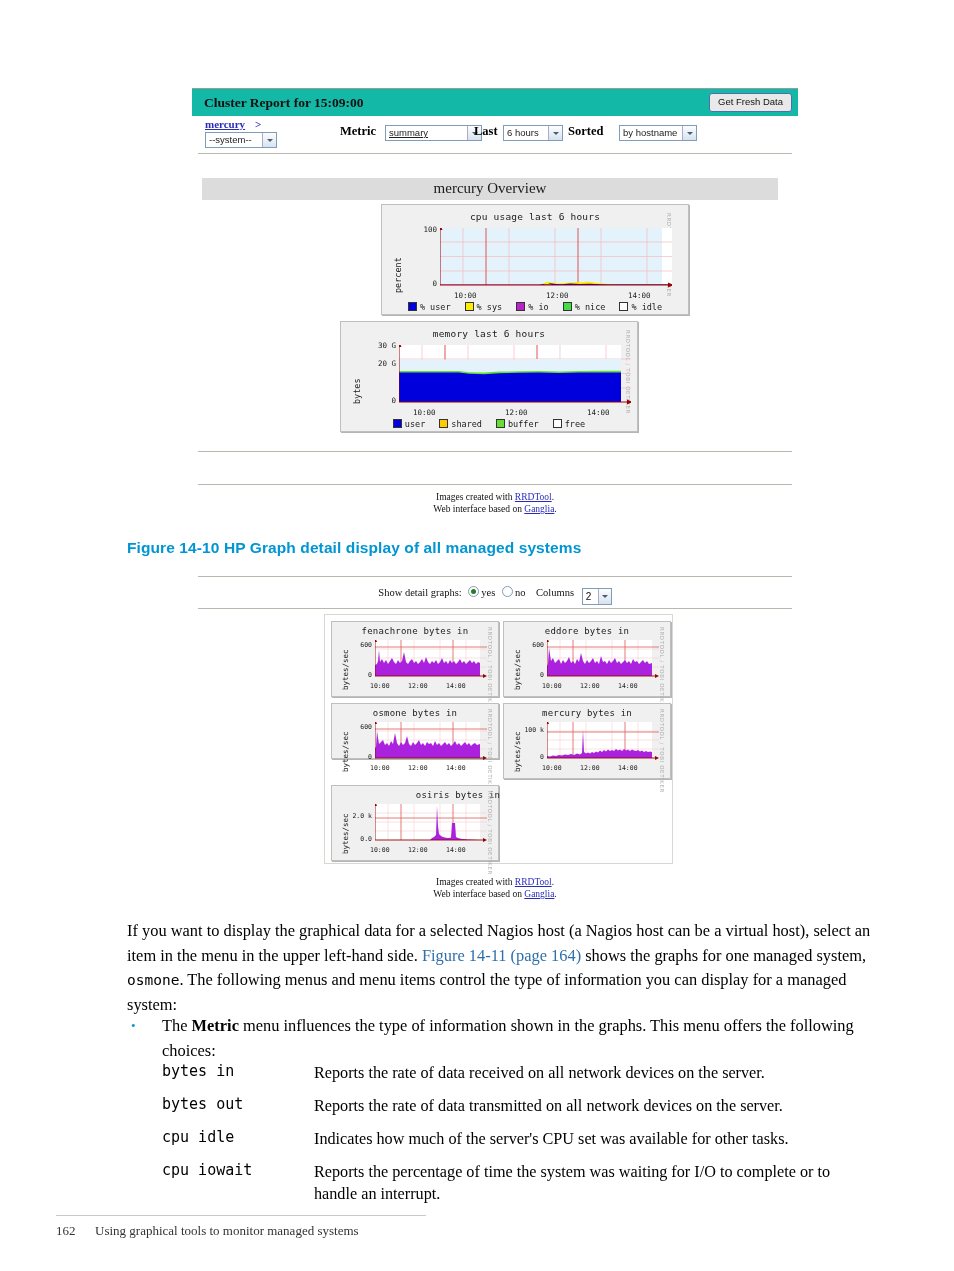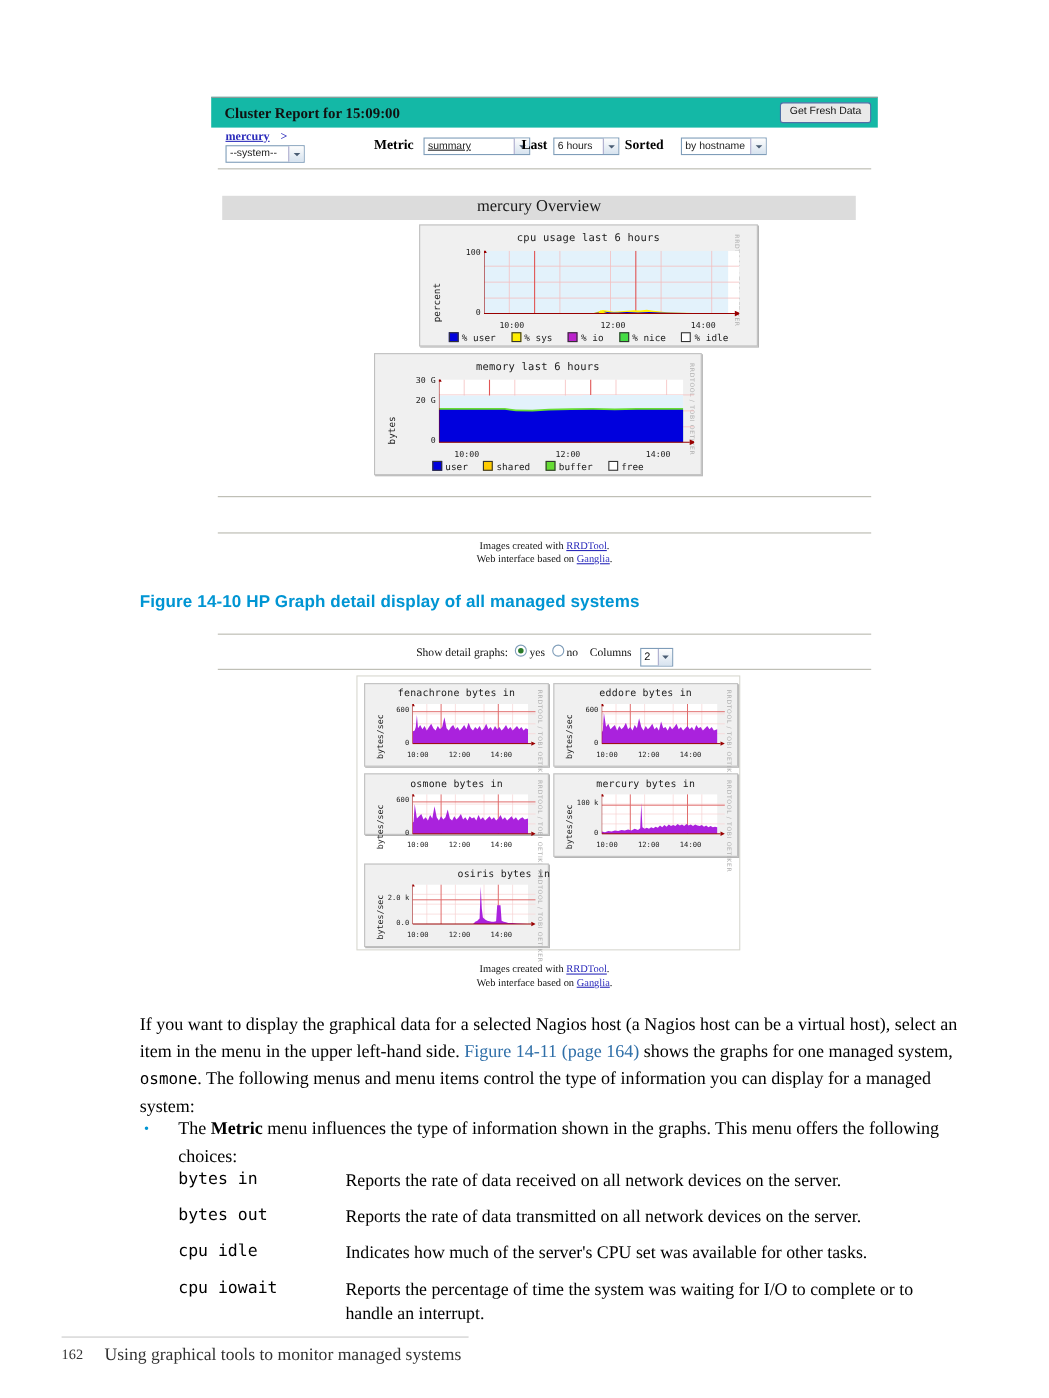--- a/index.html
+++ b/index.html
@@ -318,21 +318,21 @@
     background: #c9c9c9;
   }
   .foot-num {
     position: absolute; left: 56px;
     font-family: "Liberation Serif", serif;
     font-size: 13px; color: #333;
   }
   .foot-txt {
     position: absolute; left: 95px;
     font-family: "Liberation Serif", serif;
-    font-size: 16px; color: #333;
+    font-size: 13px; color: #333;
   }
 </style>
 </head>
 <body>
 
 <div class="page">
 
 
   <div class="shot" style="left:192px; top:88px; width:606px; height:425px;">
 

